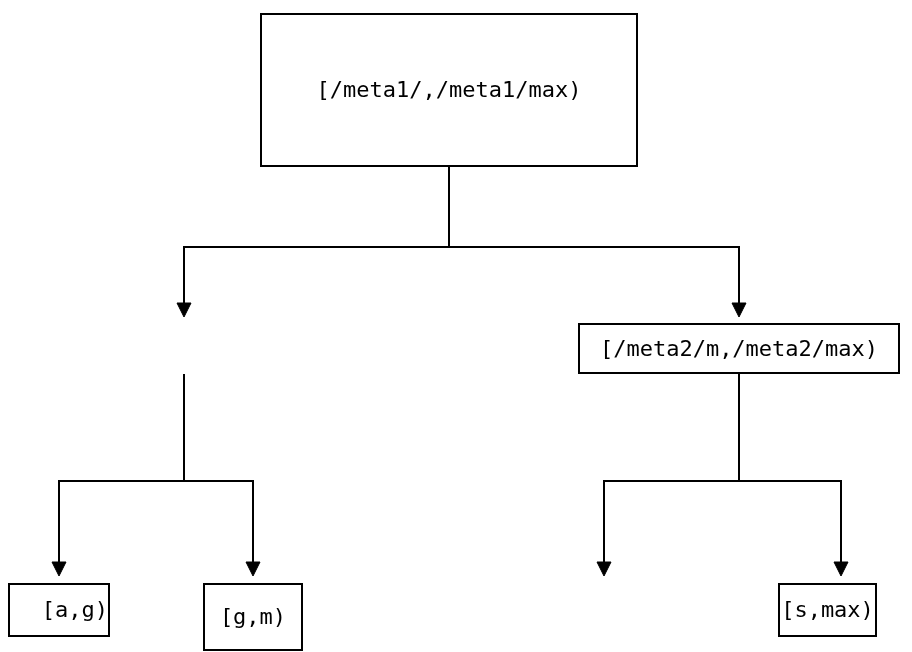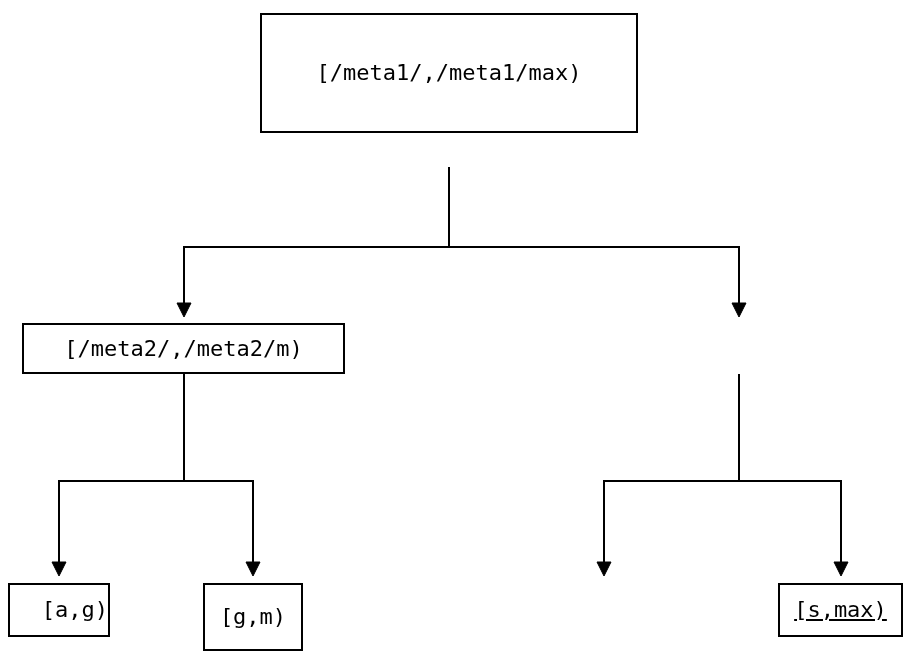--- a/index.html
+++ b/index.html
@@ -37,27 +37,27 @@
     box-sizing: border-box;
     border: 2px solid var(--border, #000000);
     background: var(--nodefill, #ffffff);
     display: flex;
     align-items: center;
     justify-content: center;
     font-size: 22px;
     line-height: 1;
     white-space: nowrap;
   }
-  .n-root      { left: 260px; top: 13px;  width: 378px; height: 120px; }
+  .n-root      { left: 260px; top: 13px;  width: 378px; height: 154px; }
   .n-mid-left  { left: 22px;  top: 323px; width: 323px; height: 51px; }
   .n-mid-right { left: 578px; top: 323px; width: 322px; height: 51px; }
   .n-leaf-ag   { left: 8px;   top: 583px; width: 102px; height: 54px; justify-content: flex-end; }
   .n-leaf-gm   { left: 203px; top: 583px; width: 100px; height: 68px; }
   .n-leaf-ms   { left: 553px; top: 583px; width: 102px; height: 54px; }
-  .n-leaf-smax { left: 778px; top: 583px; width: 125px; height: 54px; text-decoration: underline; }
+  .n-leaf-smax { left: 778px; top: 583px; width: 99px; height: 54px; }
 </style>
 </head>
 <body>
 
 <div class="canvas">
 
   <svg class="edge-layer" viewBox="0 0 912 652" xmlns="http://www.w3.org/2000/svg">
     <g>
       <polyline points="449,167 449,247 184,247 184,303"></polyline>
       <polygon points="177,303 191,303 184,317"></polygon>
@@ -81,24 +81,24 @@
     <g>
       <polyline points="739,374 739,481 841,481 841,562"></polyline>
       <polygon points="834,562 848,562 841,576"></polygon>
     </g>
   </svg>
 
   <div class="node n-root">
     <span>[/meta1/,/meta1/max)</span>
   </div>
 
-  <div class="node n-mid-left">
-    <span>[/meta2/,/meta2/m)</span>
+
+  <div class="node n-mid-right">
+    <span>[/meta2/m,/meta2/max)</span>
   </div>
-
 
   <div class="node n-leaf-ag">
     <span>[a,g)</span>
   </div>
 
   <div class="node n-leaf-gm">
     <span>[g,m)</span>
   </div>
 
 

